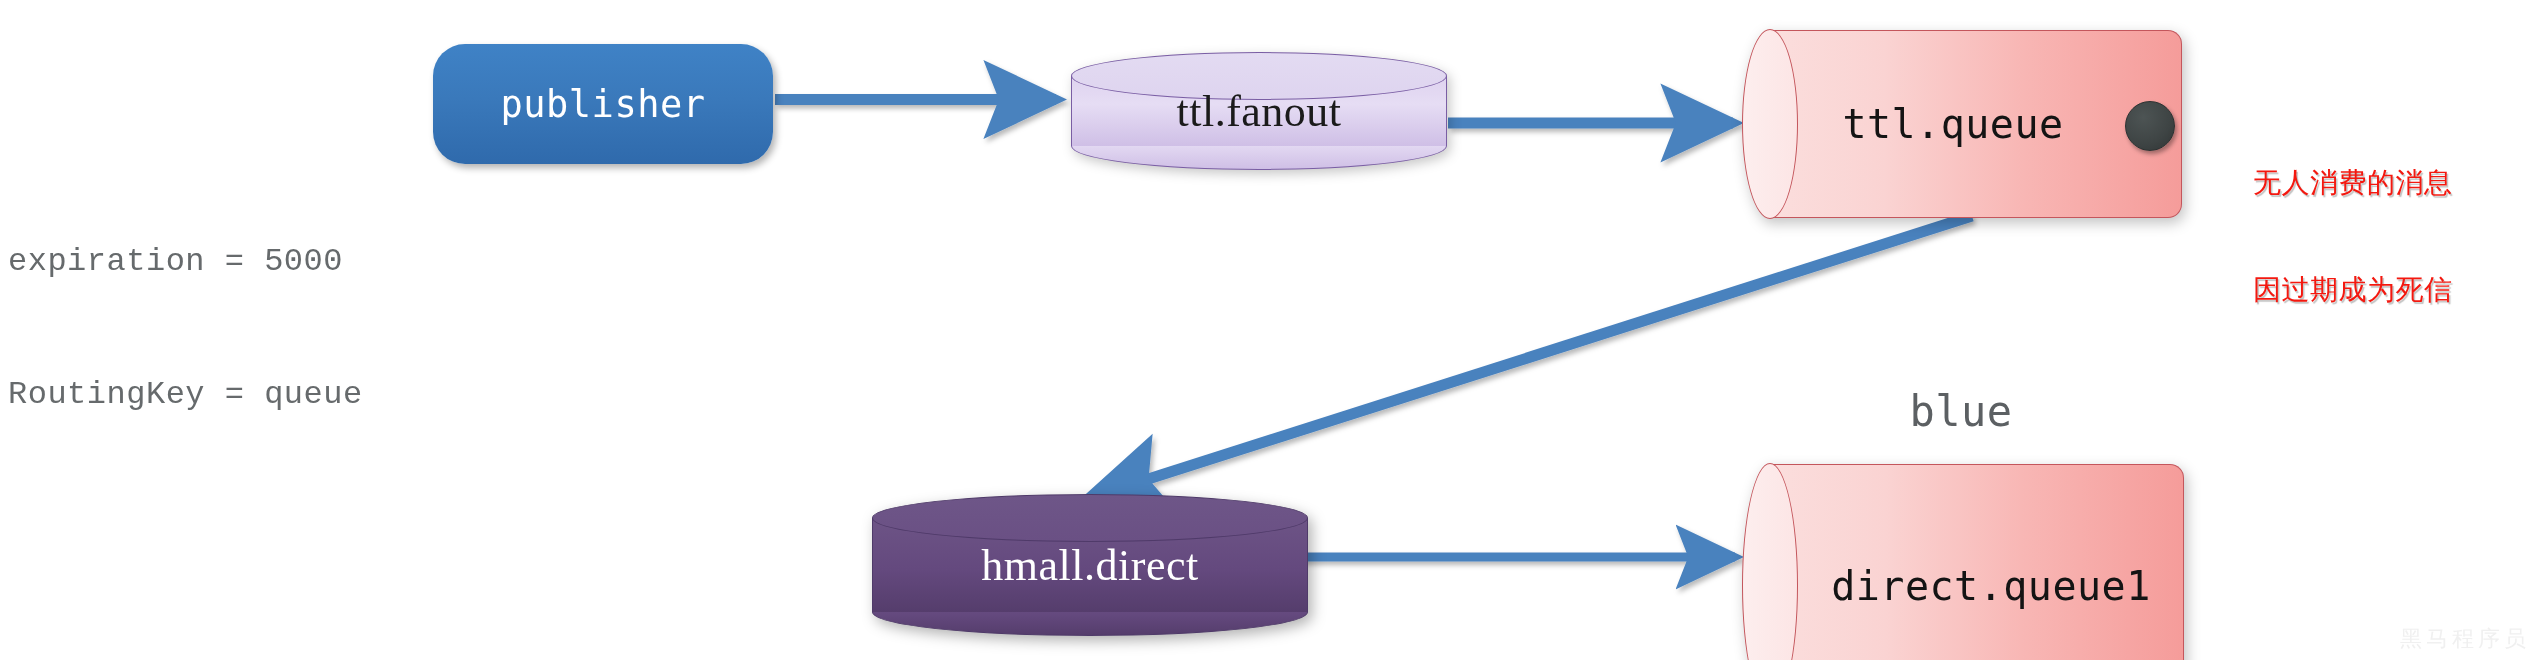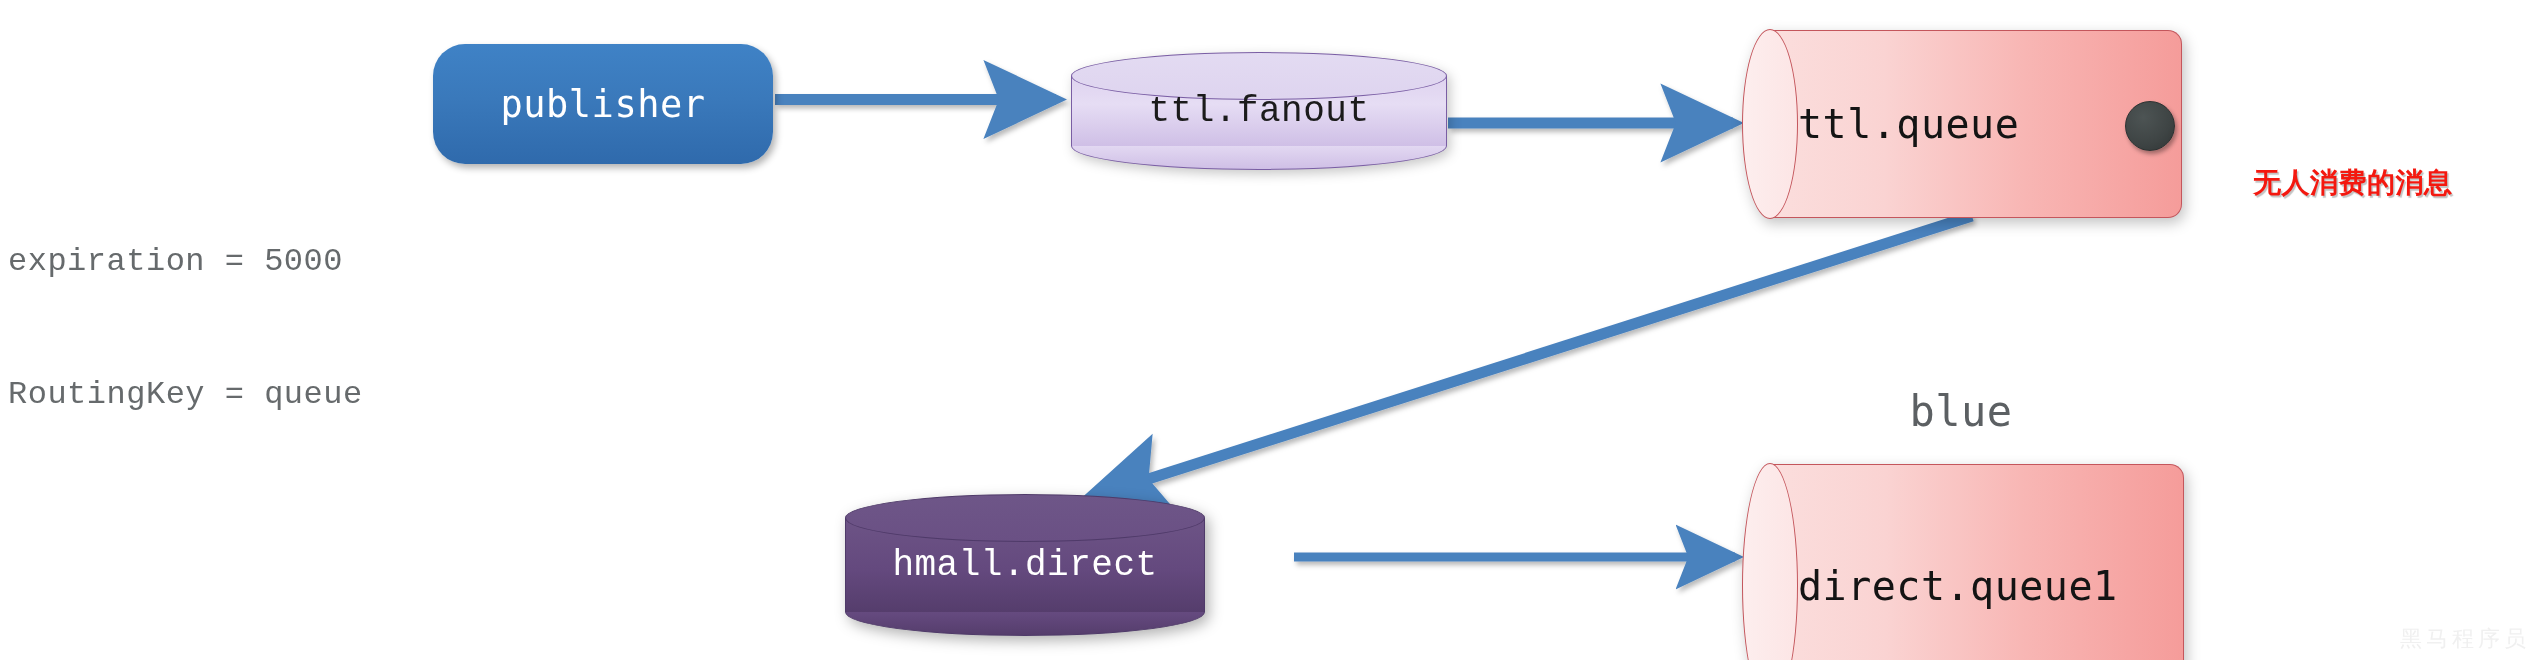--- a/index.html
+++ b/index.html
@@ -86,42 +86,42 @@
     background: var(--fill-top);
     border: 1.6px solid var(--stroke);
     box-sizing: border-box;
   }
   .vcyl .cyl-label {
     position: absolute;
     left: 0; right: 0;
     top: 50%;
     transform: translateY(-50%);
     text-align: center;
-    font-family: Liberation Mono, monospace;
-    font-size: 36px;
+    font-family: Liberation Serif, serif;
+    font-size: 44px;
     letter-spacing: 0.5px;
     z-index: 3;
   }
 
   #ttl-fanout {
     left: 1071px;
     top: 52px;
     width: 376px;
     height: 118px;
     --stroke: #7a5ea4;
     --fill: linear-gradient(180deg, #ded2ef 0%, #e6ddf4 40%, #cfbfe6 100%);
     --fill-top: linear-gradient(180deg, #e3dbf2 0%, #ded4ef 100%);
     filter: drop-shadow(3px 4px 6px rgba(0,0,0,0.22));
   }
   #ttl-fanout .cyl-label { color: #1b1b1b; }
 
   #hmall-direct {
-    left: 845px;
+    left: 872px;
     top: 494px;
-    width: 360px;
+    width: 436px;
     height: 142px;
     --stroke: #4f3a69;
     --fill: linear-gradient(180deg, #6d5486 0%, #64497e 55%, #553d6c 100%);
     --fill-top: linear-gradient(180deg, #6e5688 0%, #6a5084 100%);
     filter: drop-shadow(4px 5px 7px rgba(0,0,0,0.30));
   }
   #hmall-direct .cyl-label { color: #ffffff; }
 
   
   .hcyl {
@@ -150,21 +150,21 @@
     background: linear-gradient(90deg, #fdeeee 0%, #fce5e5 100%);
     border: 1.8px solid #c4565c;
     box-sizing: border-box;
     z-index: 2;
   }
   .hcyl .cyl-label {
     position: absolute;
     left: 56px; right: 0;
     top: 50%;
     transform: translateY(-50%);
-    text-align: left;
+    text-align: center;
     font-family: "DejaVu Sans Mono", "Liberation Mono", monospace;
     font-size: 40px;
     color: #141414;
     letter-spacing: 0.5px;
     z-index: 3;
   }
 
   #ttl-queue {
     left: 1742px;
     top: 30px;
@@ -208,21 +208,21 @@
     letter-spacing: 0.5px;
   }
 
   
   .annotation {
     position: absolute;
     left: 2253px;
     top: 93px;
     font-family: "DejaVu Sans", "Liberation Sans", sans-serif;
     font-size: 28px;
-    font-weight: 700;
+    font-weight: 400;
     color: #f4180f;
     line-height: 1.28;
     letter-spacing: 0.5px;
     text-shadow: 1.5px 1.5px 1px rgba(120,120,120,0.45);
     white-space: pre;
   }
   .annotation span { display: block; }
 
   
   #arrows {
@@ -294,20 +294,21 @@
 
   <div class="hcyl" id="ttl-queue">
     <div class="body"></div>
     <div class="cap"></div>
     <div class="cyl-label">ttl.queue</div>
     <div class="msg-dot"></div>
   </div>
 
   <div class="annotation">
     <span>无人消费的消息</span>
+    <span>因过期成为死信</span>
   </div>
 
   <div class="binding-key">blue</div>
 
   <div class="vcyl" id="hmall-direct">
     <div class="bottom"></div>
     <div class="body"></div>
     <div class="top"></div>
     <div class="cyl-label">hmall.direct</div>
   </div>

